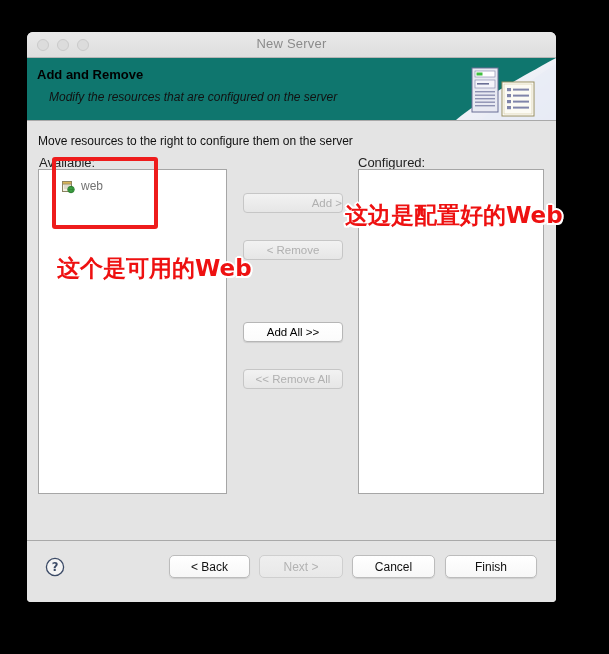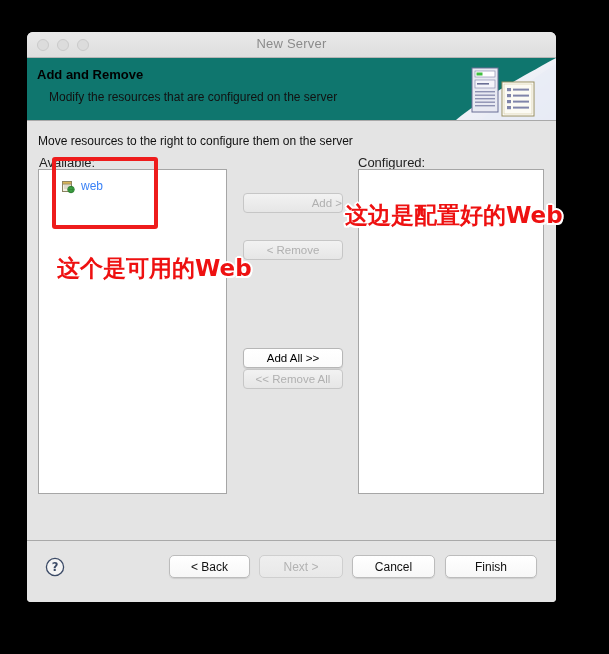--- a/index.html
+++ b/index.html
@@ -79,20 +79,21 @@
     font-size: 13px;
     font-weight: bold;
     color: #000;
   }
   .header-sub {
     position: absolute;
     left: 22px;
     top: 32px;
     font-size: 12px;
     color: #111;
+    font-style: italic;
   }
   .header-art {
     position: absolute;
     right: 0;
     top: 0;
     width: 110px;
     height: 62px;
   }
 
   
@@ -137,21 +138,21 @@
   }
 
   .list-item {
     position: absolute;
     left: 21px;
     top: 8px;
     display: flex;
     align-items: center;
     gap: 5px;
     font-size: 12px;
-    color: #3b82f6;
+    color: #737373;
   }
   .proj-icon {
     width: 16px;
     height: 16px;
     position: relative;
     flex: 0 0 16px;
   }
 
   
   .mid-btn {
@@ -167,21 +168,20 @@
     border: 1px solid #c6c6c6;
     background: linear-gradient(180deg, #f2f2f2 0%, #e6e6e6 100%);
     color: #b0b0b0;
     user-select: none;
   }
   .mid-btn.enabled {
     background: linear-gradient(180deg, #ffffff 0%, #fbfbfb 100%);
     border: 1px solid #b6b6b6;
     color: #000;
     box-shadow: 0 1px 1px rgba(0,0,0,0.10);
-    margin-top: 26px;
   }
   .btn-add      { top: 72px; text-align: right; }
   .btn-remove   { top: 119px; }
   .btn-addall   { top: 201px; }
   .btn-removeall{ top: 248px; }
 
   
   .footer {
     position: relative;
     height: 62px;

